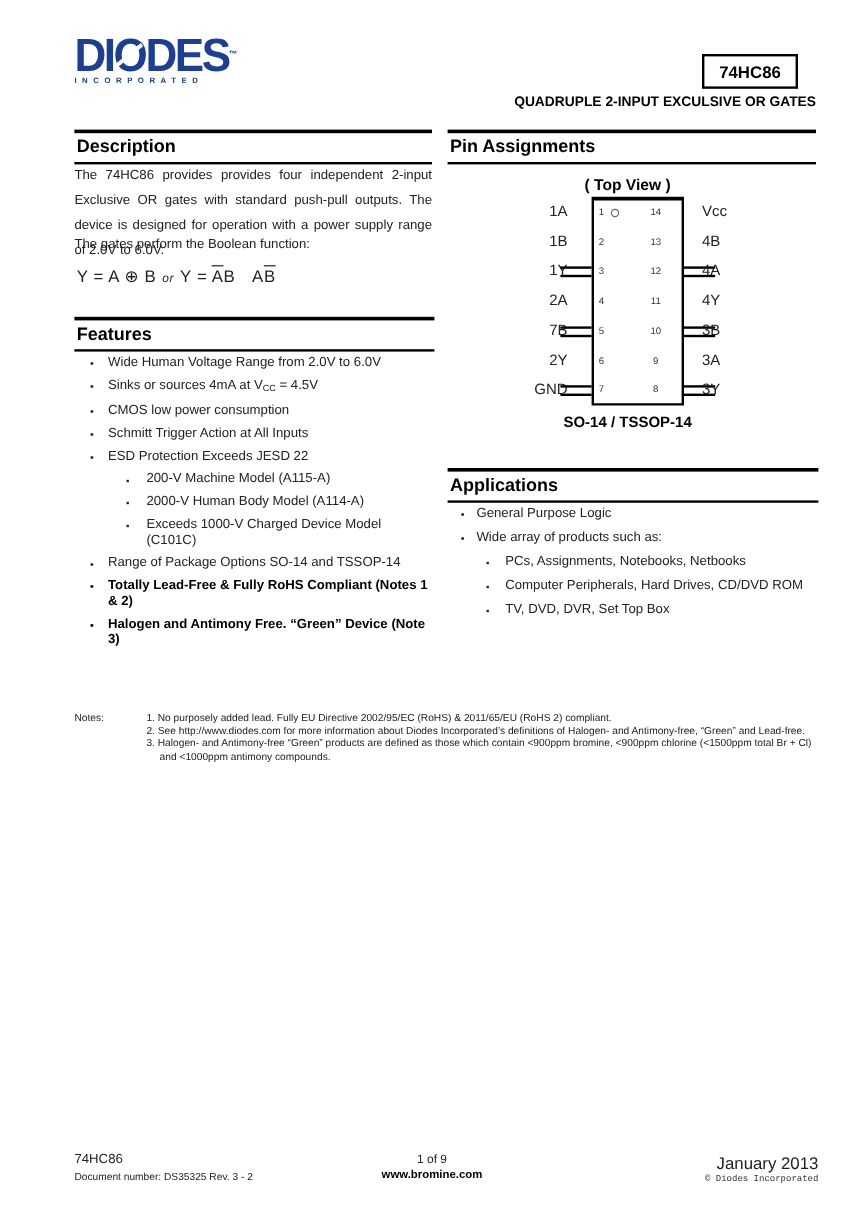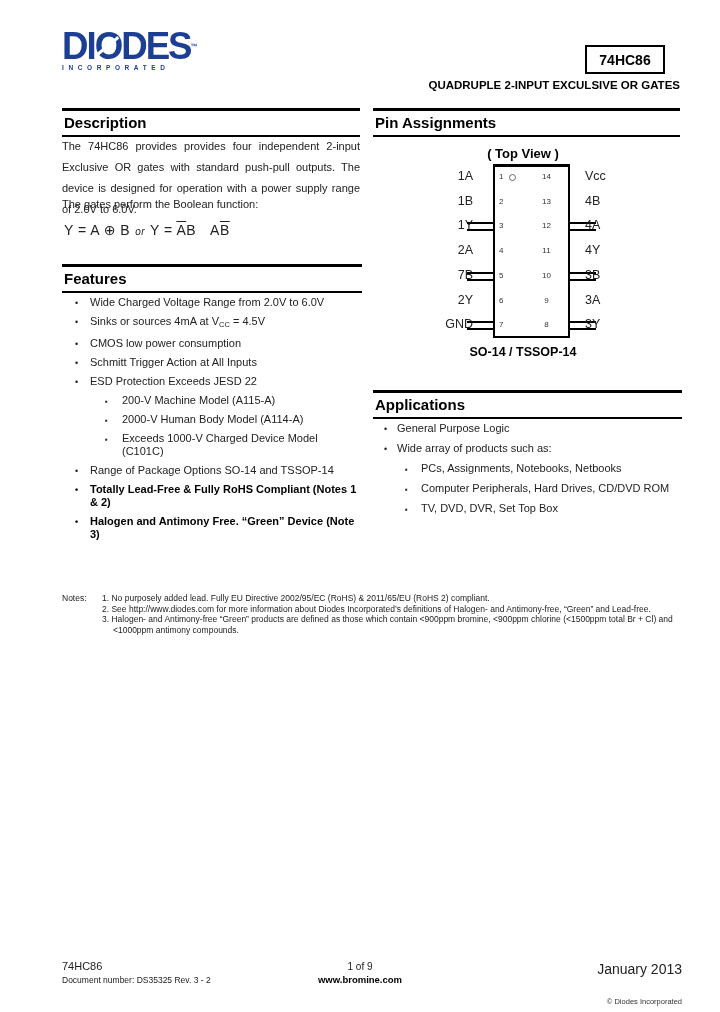--- a/index.html
+++ b/index.html
@@ -68,32 +68,32 @@
   .rn{position:absolute;left:158px;width:31px;text-align:center;font-size:8px;color:#333;}
   .pr{position:absolute;left:212px;font-size:12.5px;color:#222;}
   .stub{position:absolute;height:5px;border-top:2px solid #000;border-bottom:2px solid #000;top:9px;}
   .sl{left:94px;width:26px;}
   .sr{left:197px;width:26px;}
   .pkg-caption{position:absolute;top:237px;left:70px;width:160px;text-align:center;
     font-weight:bold;font-size:12.5px;color:#000;}
   
   .notes{position:absolute;left:62px;top:593px;width:622px;font-size:8.5px;line-height:10.5px;color:#222;}
   .nlbl{position:absolute;left:0;top:0;}
-  .nitems{margin-left:40px;}
+  .nitems{margin-left:60px;}
   .ni{padding-left:11px;text-indent:-11px;}
   
   .footer-left{position:absolute;left:62px;top:960px;}
   .f-part{font-size:11px;color:#222;}
   .f-doc{font-size:8.5px;margin-top:3px;color:#222;}
   .footer-center{position:absolute;left:0;top:961px;width:100%;text-align:center;}
   .f-page{font-size:10px;color:#222;text-align:center;}
   .f-site{font-size:9.5px;font-weight:bold;margin-top:2px;color:#000;}
   .footer-right{position:absolute;right:38px;top:961px;text-align:right;}
   .f-date{font-size:14px;color:#222;}
-  .f-copy{font-size:7.5px;margin-top:20px;color:#333;}
+  .f-copy{font-size:7.5px;margin-top:2px;color:#333;font-family:Liberation Mono, monospace;}
 </style>
 </head>
 <body>
 
 <div class="page">
 
   <div class="logo">
     <div class="logo-word"><span>DI</span><span class="o-slash">O</span><span>DES</span><span class="logo-tm">™</span></div>
     <div class="logo-sub">INCORPORATED</div>
   </div>
@@ -104,21 +104,21 @@
     <div class="sec">Description</div>
     <div class="desc-p1">The 74HC86 provides provides four independent 2-input Exclusive OR gates with standard push-pull outputs.  The device is designed for operation with a power supply range of 2.0V to 6.0V.</div>
     <div class="desc-p2">The gates perform the Boolean function:</div>
     <div class="formula">
       <span>Y = A ⊕ B</span><span class="or">or</span><span>Y =</span>
       <span><span class="ov">A</span><span>B</span></span><span class="gap"></span><span><span>A</span><span class="ov">B</span></span>
     </div>
 
     <div class="feat-sec sec">Features</div>
     <div class="feat-list">
-      <div class="li l1"><span class="blt">•</span><span>Wide Charged Voltage Range from 2.0V to 6.0V</span></div>
+      <div class="li l1"><span class="blt">•</span><span>Wide Human Voltage Range from 2.0V to 6.0V</span></div>
       <div class="li l1"><span class="blt">•</span><span>Sinks or sources 4mA at V</span><span class="ss">CC</span><span> = 4.5V</span></div>
       <div class="li l1"><span class="blt">•</span><span>CMOS low power consumption</span></div>
       <div class="li l1"><span class="blt">•</span><span>Schmitt Trigger Action at All Inputs</span></div>
       <div class="li l1"><span class="blt">•</span><span>ESD Protection Exceeds JESD 22</span></div>
       <div class="li l2"><span class="blt">▪</span><span>200-V Machine Model (A115-A)</span></div>
       <div class="li l2"><span class="blt">▪</span><span>2000-V Human Body Model (A114-A)</span></div>
       <div class="li l2"><span class="blt">▪</span><span>Exceeds 1000-V Charged Device Model (C101C)</span></div>
       <div class="li l1"><span class="blt">•</span><span>Range of Package Options SO-14 and TSSOP-14</span></div>
       <div class="li l1 b"><span class="blt">•</span><span>Totally Lead-Free &amp; Fully RoHS Compliant (Notes 1 &amp; 2)</span></div>
       <div class="li l1 b"><span class="blt">•</span><span>Halogen and Antimony Free. “Green” Device (Note 3)</span></div>

